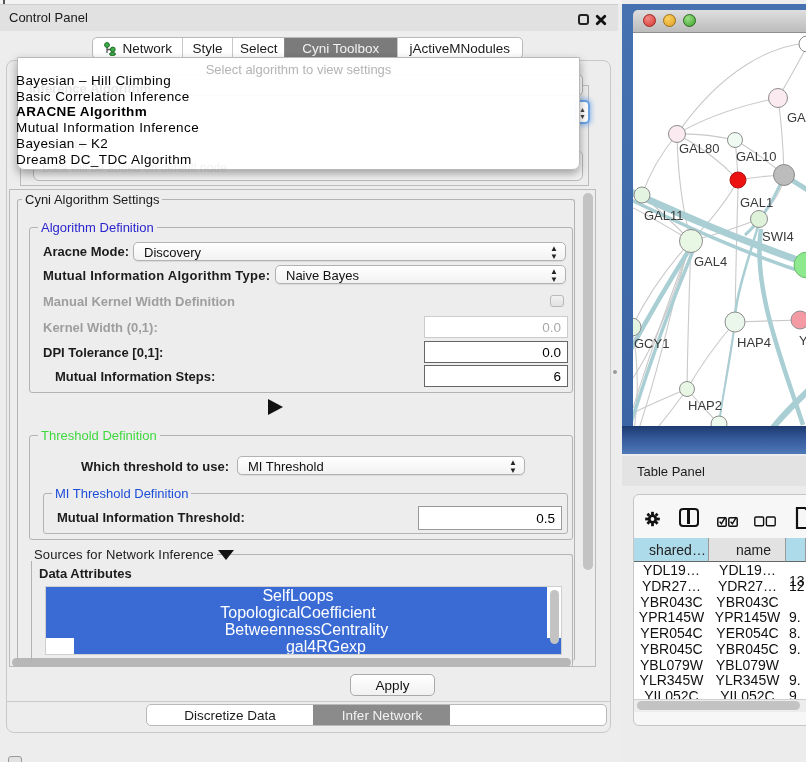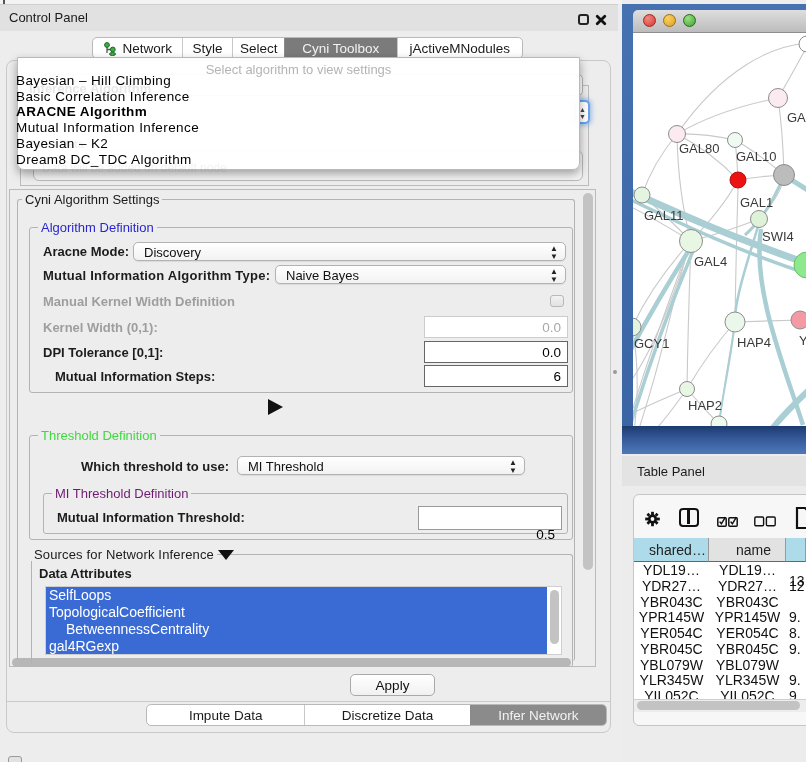--- a/index.html
+++ b/index.html
@@ -43,21 +43,21 @@
 .combo .arr { position:absolute; right:7px; top:2px; font-size:8px; color:#222;
   line-height:7.5px; text-align:center; }
 .tfield { position:absolute; background:#ffffff; font-size:13.5px; text-align:right; }
 .tfield span { position:absolute; right:6px; top:3px; }
 
 .sbthumb { position:absolute; background:#c3c3c3; border-radius:5px; }
 
 #attrlist { left:45px; top:586px; width:517px; height:69px; background:#ffffff;
   border:1px solid #cfcfcf; overflow:hidden; }
 .lrow { position:absolute; left:0; width:501px; height:17px; background:#3a6bd5;
-  color:#ffffff; font-size:14px; padding-left:3px; line-height:17px; }
+  color:#ffffff; font-size:16px; padding-left:3px; line-height:17px;text-align:center; }
 
 #applybtn { left:350px; top:674px; width:85px; height:22px; background:linear-gradient(180deg,#ffffff,#f1f1f1);
   border:1px solid #a9a9a9; border-radius:5px; font-size:13.5px; color:#111;
   display:flex; align-items:center; justify-content:center; }
 
 #netframe { left:622px; top:4px; width:184px; height:450px;
   background:linear-gradient(180deg,#4672b2,#3a64a4); }
 #nettitle { left:633px; top:10px; width:173px; height:23px;
   background:linear-gradient(180deg,#dedede,#bcbcbc); border-bottom:1px solid #8e8e8e;
   border-radius:5px 0 0 0; }
@@ -160,46 +160,45 @@
   <div class="abs group" style="left:29px; top:435px; width:544px; height:105px;"></div>
   <div class="abs gtitle" style="left:38px; top:429px; color:#3fd93f;">Threshold Definition</div>
 
   <label class="b" style="left:81px; top:459px;">Which threshold to use:</label>
   <div class="combo" style="left:237px; top:456px; width:288px; height:19px;">
     <div class="ct">MI Threshold</div>
       <div class="arr">▲<br>▼</div>
     </div>
 
   <div class="abs group" style="left:43px; top:493px; width:525px; height:41px;"></div>
-  <div class="abs gtitle" style="left:52px; top:487px; color:#701a75;">MI Threshold Definition</div>
+  <div class="abs gtitle" style="left:52px; top:487px; color:#1d4ed8;">MI Threshold Definition</div>
 
   <label class="b" style="left:57px; top:510px;">Mutual Information Threshold:</label>
   <div class="tfield" style="left:418px; top:506px; width:144px; height:24px; border:1px solid #999;">
-      <span style="top:4px;margin-top:16px;">0.5</span>
+      <span style="top:4px;">0.5</span>
     </div>
 
   <div class="abs group" style="left:31px; top:554px; width:542px; height:113px; border-bottom:none;"></div>
   <div class="abs gtitle" style="left:31px; top:548px; color:#1c1c1c; letter-spacing:0.15px;">Sources for Network Inference</div>
   <div class="abs" style="left:218px; top:550px; width:0; height:0; border-top:10px solid #111; border-left:8px solid transparent; border-right:8px solid transparent;"></div>
 
   <label class="b" style="left:39px; top:566px;">Data Attributes</label>
 
   <div class="abs" id="attrlist">
     <div class="lrow" style="top:0px;">SelfLoops</div>
     <div class="lrow" style="top:17px;">TopologicalCoefficient</div>
     <div class="lrow" style="top:34px;padding-left:20px;">BetweennessCentrality</div>
-    <div class="lrow" style="top:51px;">gal4RGexp</div>
+    <div class="lrow" style="top:51px;margin-left:28px;">gal4RGexp</div>
     <div class="sbthumb" style="left:504px; top:3px; width:9px; height:54px;"></div>
   </div>
 
   <div class="abs" id="applybtn">Apply</div>
   <div class="abs" style="left:7px; top:701px; width:603px; height:1px; background:#c9c9c9;"></div>
 
   <div class="abs tabgrp" id="bottabs">
-    <div class="tab" style="width:158px;">Impute Data</div>
     <div class="tab" style="width:166px;">Discretize Data</div>
     <div class="tab sel" style="width:137px; background:#8b8b8b;">Infer Network</div>
   </div>
 
   <div class="abs" style="left:613px; top:370px; width:4px; height:4px; background:#9a9a9a; border-radius:50%;"></div>
 
   <div class="abs" style="left:8px; top:756px; width:14px; height:12px; background:#e2e2e2; border:1.5px solid #999; border-radius:3px;"></div>
 
   <div class="abs" id="netframe"></div>
   <div class="abs" id="nettitle">

